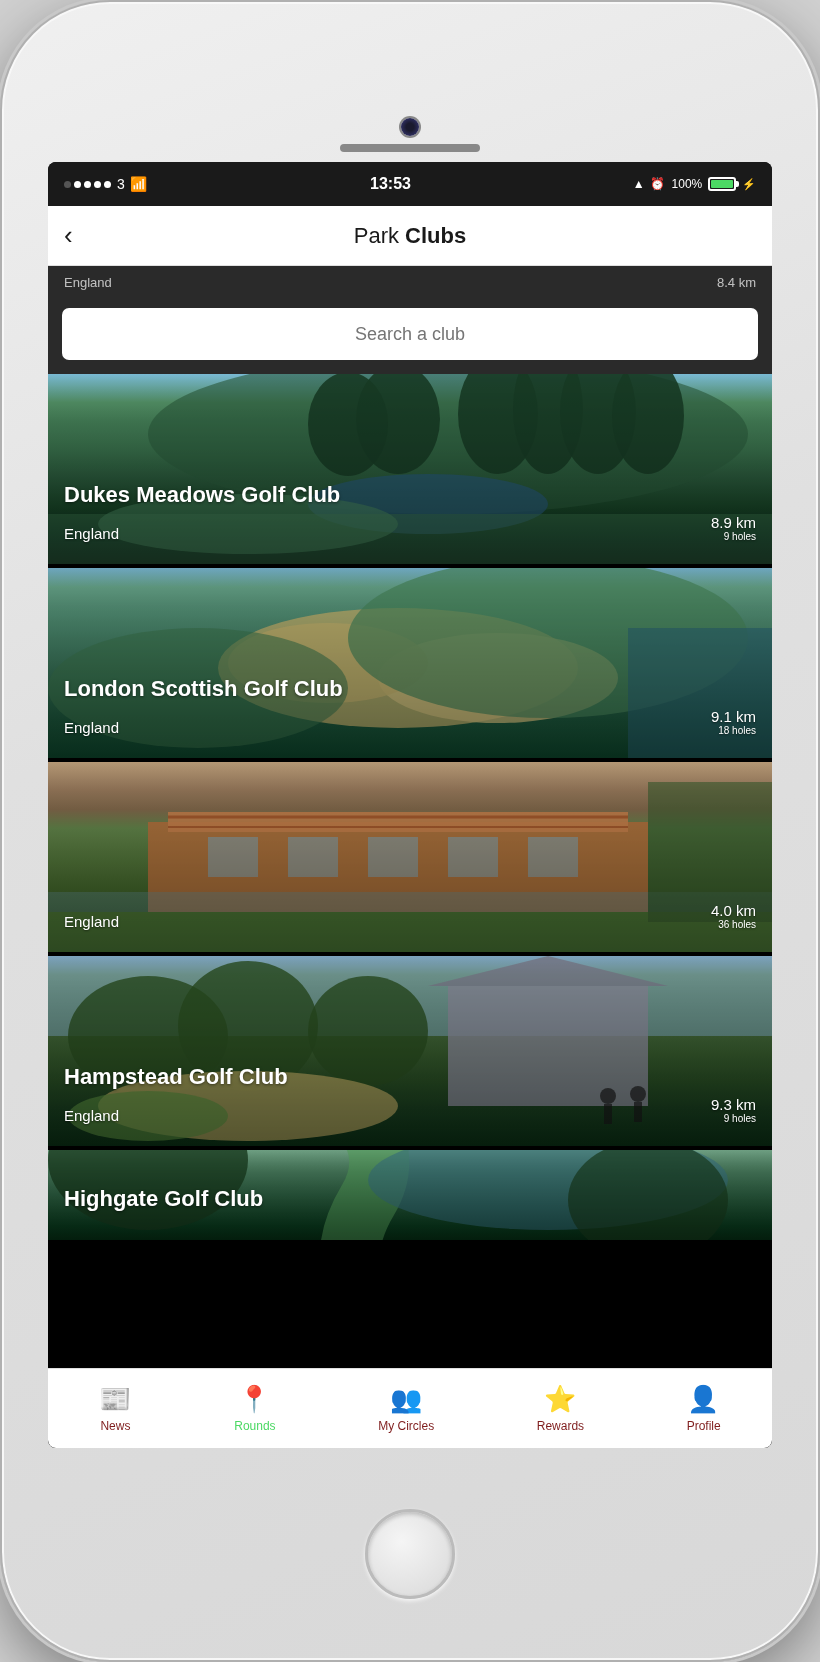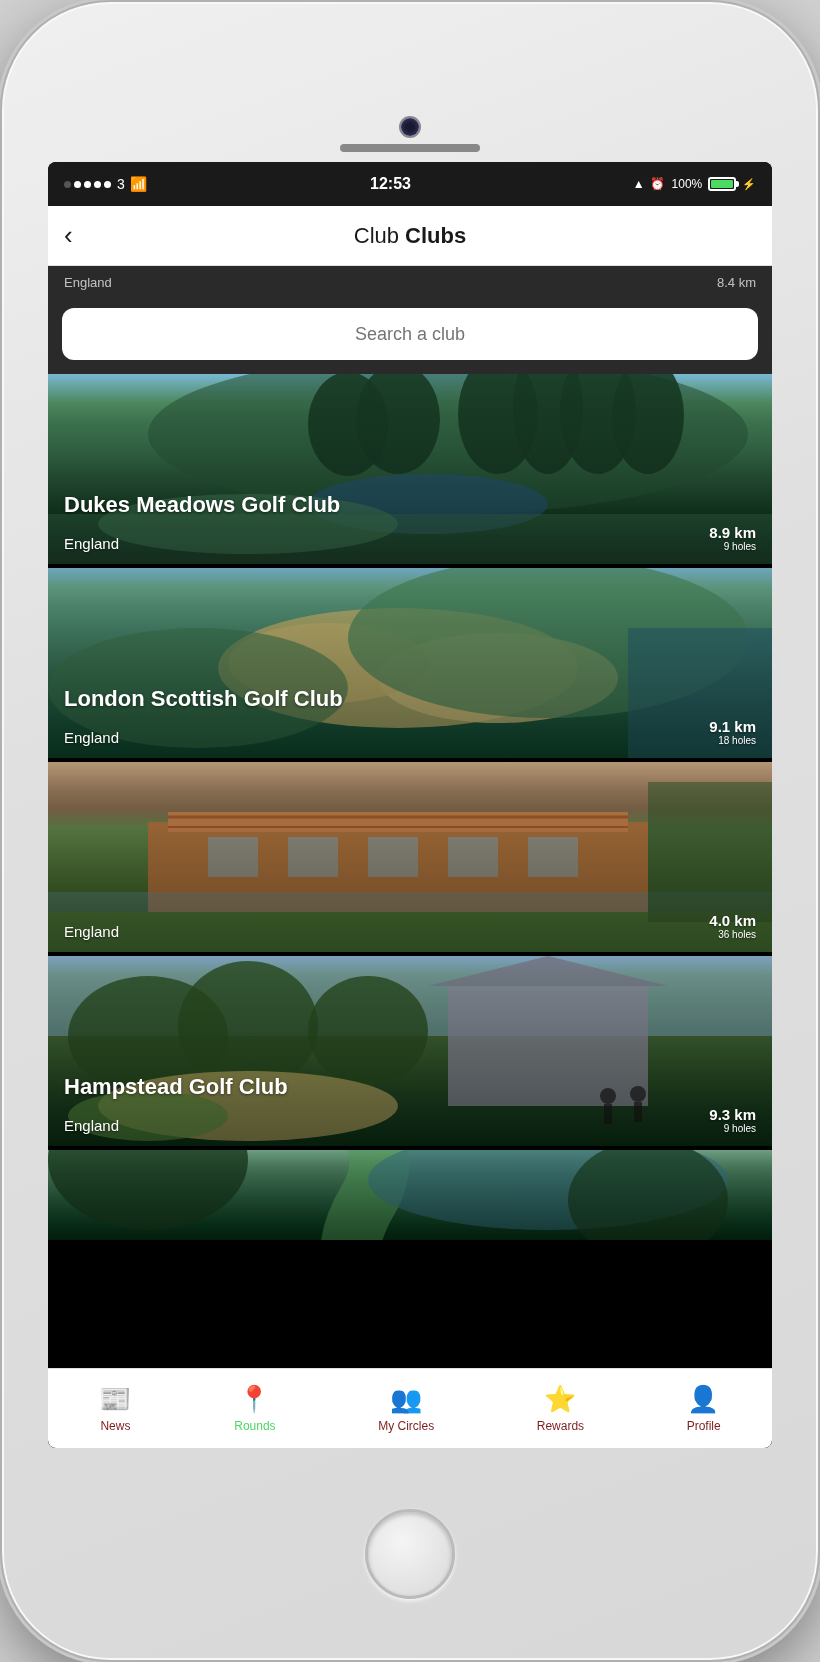--- a/index.html
+++ b/index.html
@@ -235,21 +235,21 @@
 
     
     .search-container {
       background: #2a2a2a;
       padding: 10px 14px 14px;
       flex-shrink: 0;
     }
 
     .search-bar {
       background: white;
-      border-radius: 12px;
+      border-radius: 7px;
       height: 52px;
       display: flex;
       align-items: center;
       justify-content: center;
     }
 
     .search-input {
       border: none;
       outline: none;
       width: 100%;
@@ -356,21 +356,21 @@
       position: absolute;
       top: 0;
       left: 0;
       right: 0;
       bottom: 0;
       background: linear-gradient(180deg, rgba(0,0,0,0.1) 0%, rgba(0,0,0,0.4) 100%);
     }
 
     .club-card-content {
       position: absolute;
-      bottom: 0;
+      bottom: 10px;
       left: 0;
       right: 0;
       padding: 12px 16px;
     }
 
     .club-name {
       color: white;
       font-size: 22px;
       font-weight: 700;
       margin-bottom: 6px;
@@ -390,21 +390,21 @@
       text-shadow: 0 1px 2px rgba(0,0,0,0.5);
     }
 
     .club-right {
       text-align: right;
     }
 
     .club-distance {
       color: white;
       font-size: 15px;
-      font-weight: 700;
+      font-weight: 400;
       text-shadow: 0 1px 2px rgba(0,0,0,0.5);
     }
 
     .club-holes {
       color: white;
       font-size: 10px;
       font-weight: 400;
       text-shadow: 0 1px 2px rgba(0,0,0,0.5);
       text-align: right;
     }
@@ -493,40 +493,40 @@
         <div class="status-dots">
           <div class="dot"></div>
           <div class="dot filled"></div>
           <div class="dot filled"></div>
           <div class="dot filled"></div>
           <div class="dot filled"></div>
         </div>
         <span>3</span>
         <span style="font-size:14px;">📶</span>
       </div>
-      <div class="status-center">12:53</div>
+      <div class="status-center">13:53</div>
       <div class="status-right">
         <span>▲</span>
         <span>⏰</span>
         <span>100%</span>
         <div class="battery">
           <div class="battery-fill"></div>
         </div>
         <span style="font-size:11px;">⚡</span>
       </div>
     </div>
 
     <div class="app-content">
 
       <div class="nav-header">
         <div class="nav-back">
           <span>‹</span>
         </div>
         <div class="nav-title">
-          <span>Club </span><strong>Clubs</strong>
+          <span>Park </span><strong>Clubs</strong>
         </div>
       </div>
 
       <div class="scroll-content">
 
         <div class="partial-card">
           <span class="partial-card-text">England</span>
           <span class="partial-card-text">8.4 km</span>
         </div>
 
@@ -670,20 +670,23 @@
 
               <path d="M 300 0 Q 350 50 320 100 Q 290 150 310 190" stroke="#5aaa60" stroke-width="60" fill="none" opacity="0.6"></path>
 
               <ellipse cx="500" cy="80" rx="180" ry="50" fill="#3a7888" opacity="0.6"></ellipse>
 
               <ellipse cx="100" cy="60" rx="100" ry="70" fill="#1a4020" opacity="0.8"></ellipse>
               <ellipse cx="600" cy="100" rx="80" ry="60" fill="#1a4020" opacity="0.7"></ellipse>
             </svg>
           </div>
           <div class="club-card-overlay"></div>
+          <div class="club-card-content">
+            <div class="club-name">Highgate Golf Club</div>
+          </div>
         </div>
 
       </div>
 
       <div class="tab-bar">
 
         <div class="tab-item">
           <span class="tab-icon">📰</span>
           <span class="tab-label">News</span>
         </div>

